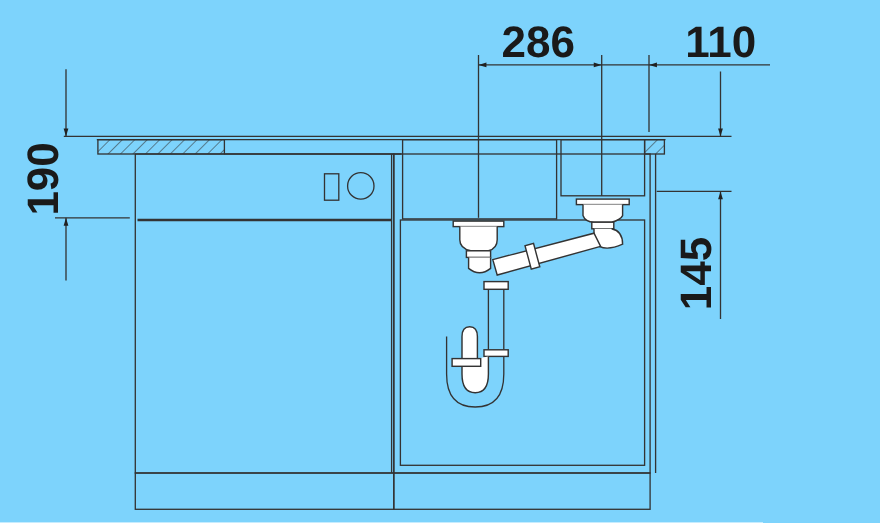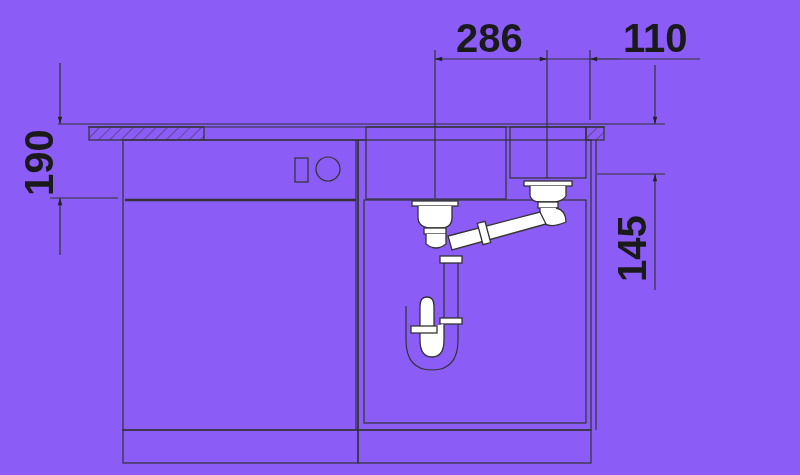--- a/index.html
+++ b/index.html
@@ -1,16 +1,16 @@
 <!DOCTYPE html>
 <html><head>
 <meta charset="utf-8">
 <style>
   html,body{margin:0;padding:0;background:#fff;}
-  #stage{position:relative;width:800px;height:475px;overflow:hidden;background:#8b5cf6;}
+  #stage{position:relative;width:800px;height:475px;overflow:hidden;background:#7dd3fc;}
   svg{position:absolute;left:0;top:0;}
   .dim{font-family:"Liberation Sans",sans-serif;font-weight:bold;font-size:40px;fill:#1a1a1a;}
   .ln{stroke:#333;stroke-width:1.2;fill:none;}
   .thk{stroke:#333;stroke-width:2.4;fill:none;}
   .pipe{stroke:#333;stroke-width:1.3;fill:#fff;}
 </style>
 </head>
 <body>
 
 <div id="stage">

